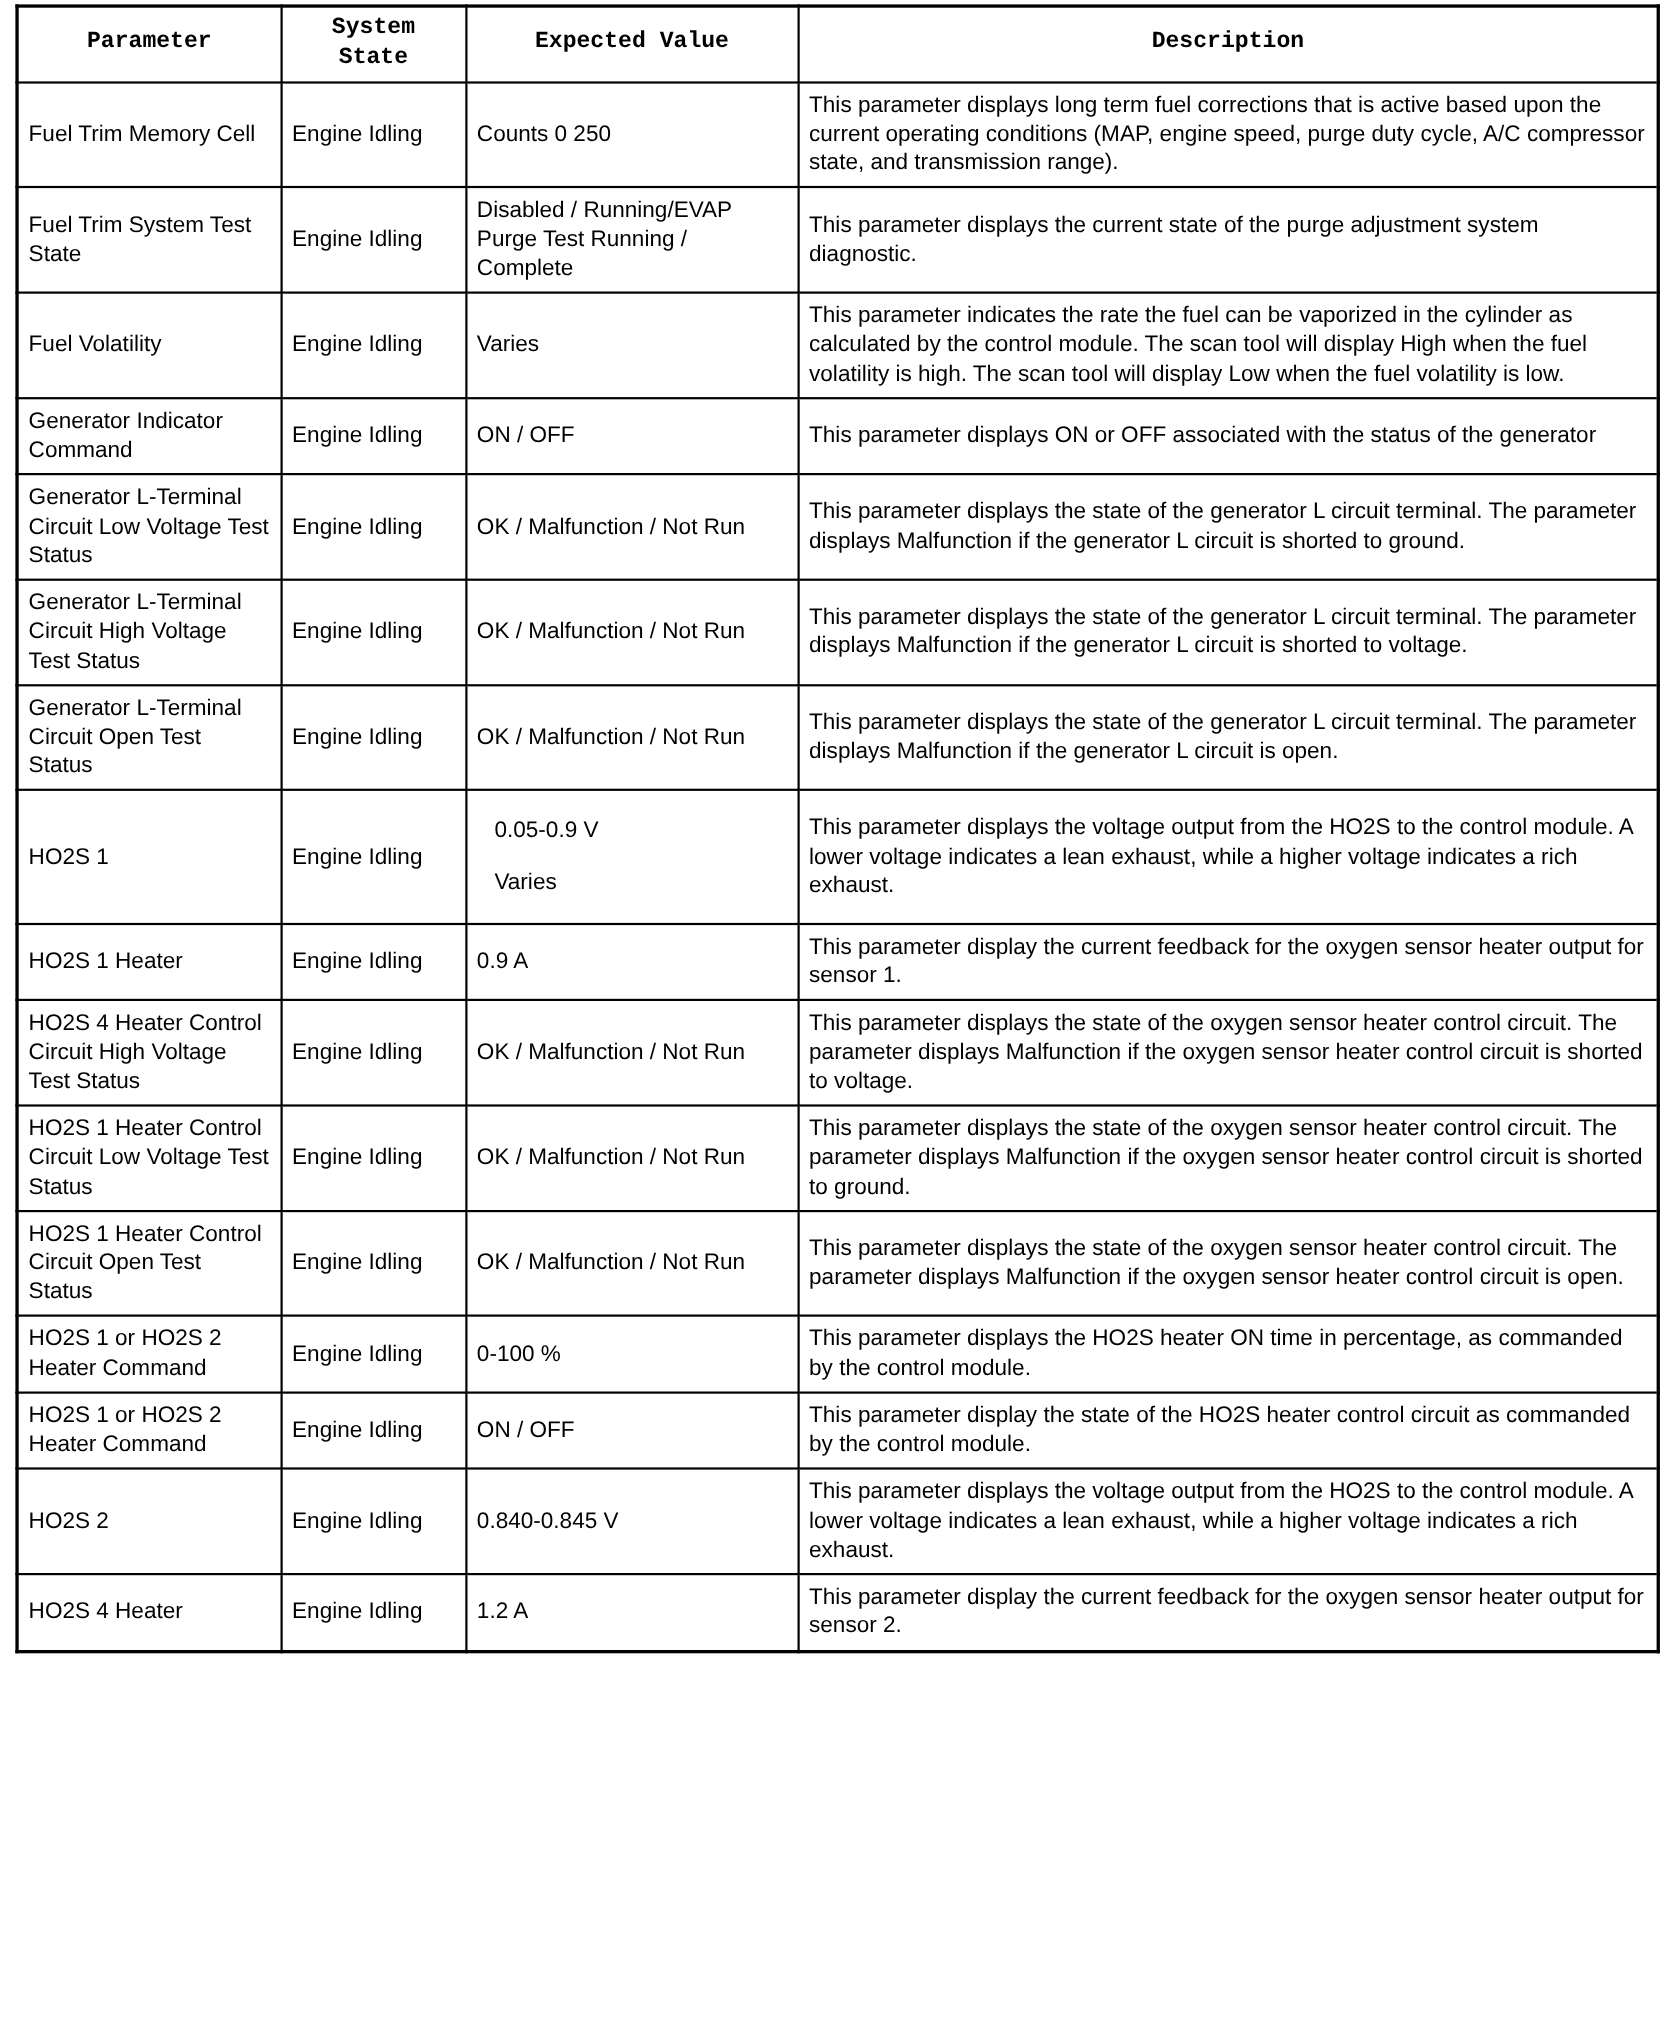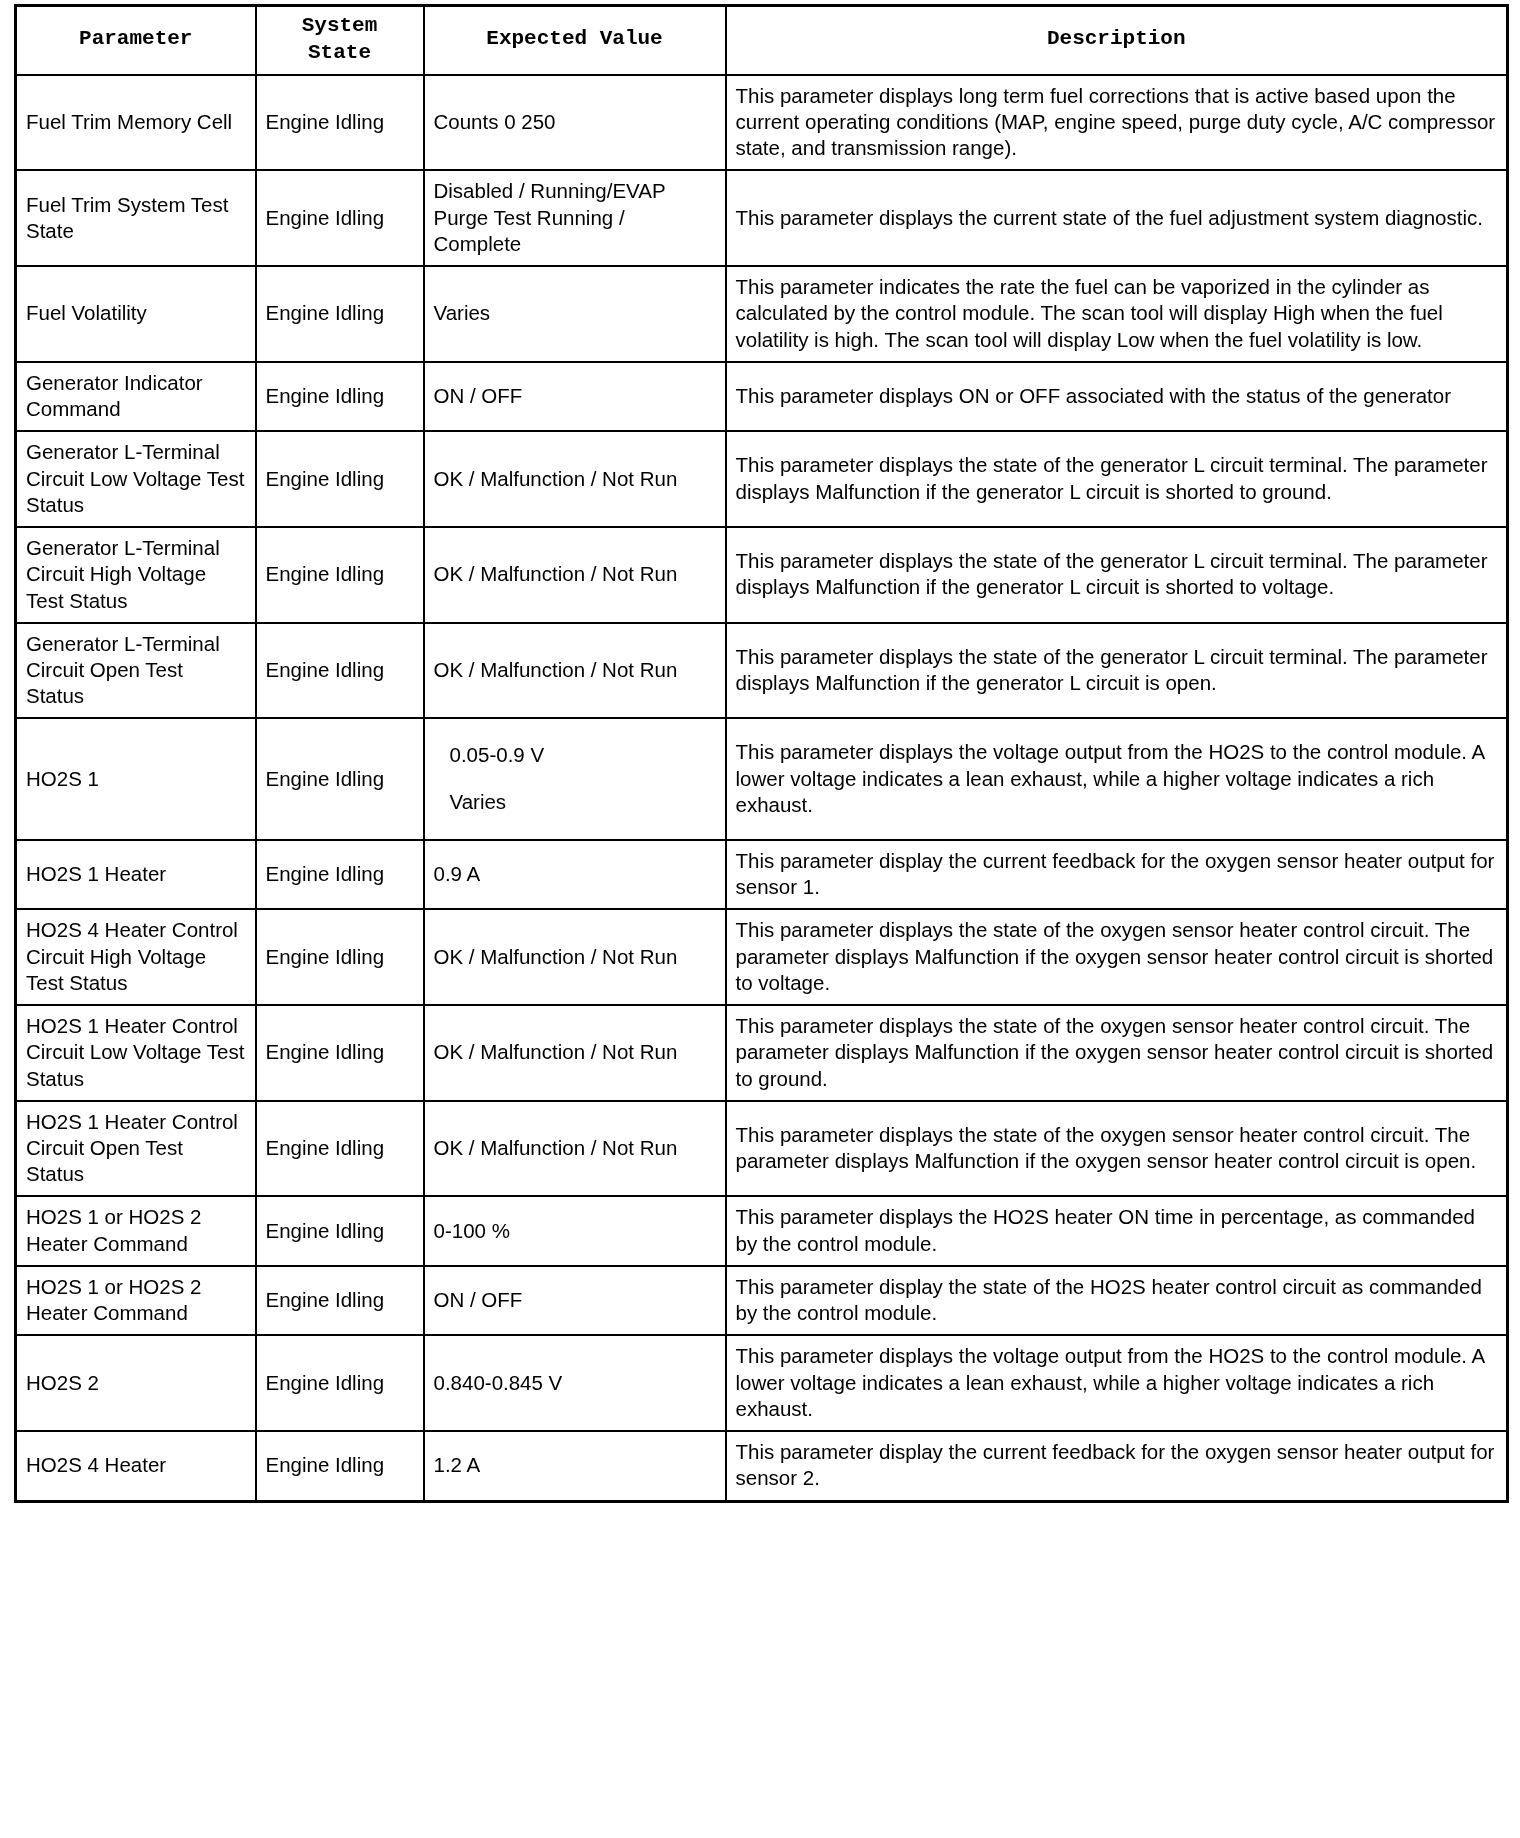--- a/index.html
+++ b/index.html
@@ -77,21 +77,21 @@
         <tr>
           <td>Fuel Trim Memory Cell</td>
           <td>Engine Idling</td>
           <td>Counts 0 250</td>
           <td class="desc">This parameter displays long term fuel corrections that is active based upon the current operating conditions (MAP, engine speed, purge duty cycle, A/C compressor state, and transmission range).</td>
         </tr>
         <tr>
           <td>Fuel Trim System Test State</td>
           <td>Engine Idling</td>
           <td>Disabled / Running/EVAP Purge Test Running / Complete</td>
-          <td class="desc">This parameter displays the current state of the fuel adjustment system diagnostic.</td>
+          <td class="desc">This parameter displays the current state of the purge adjustment system diagnostic.</td>
         </tr>
         <tr>
           <td>Fuel Volatility</td>
           <td>Engine Idling</td>
           <td>Varies</td>
           <td class="desc">This parameter indicates the rate the fuel can be vaporized in the cylinder as calculated by the control module. The scan tool will display High when the fuel volatility is high. The scan tool will display Low when the fuel volatility is low.</td>
         </tr>
         <tr>
           <td>Generator Indicator Command</td>
           <td>Engine Idling</td>

